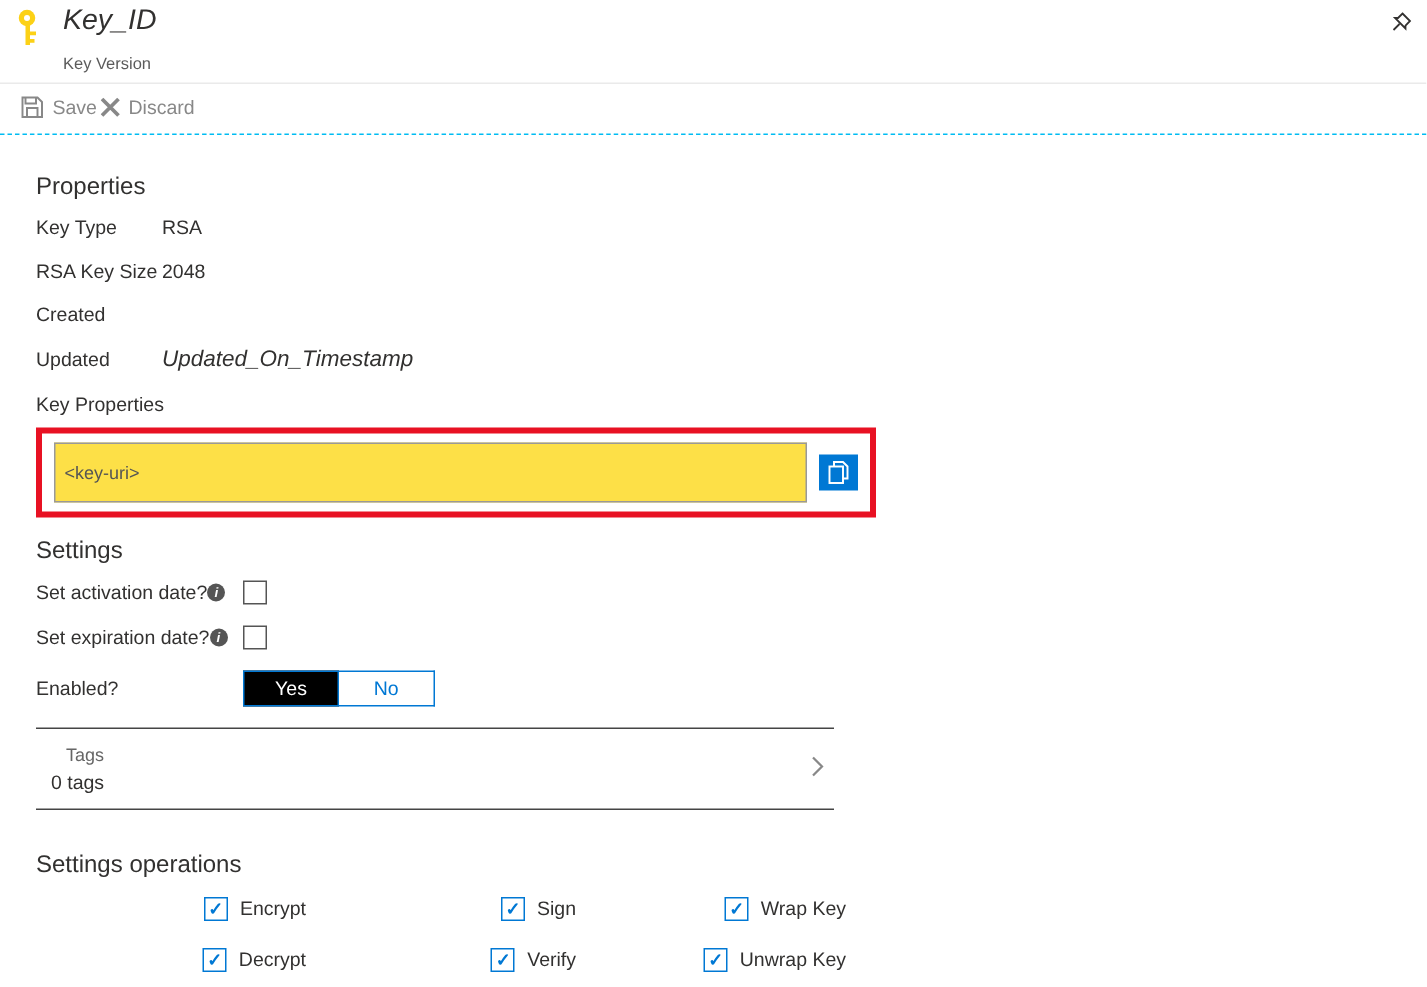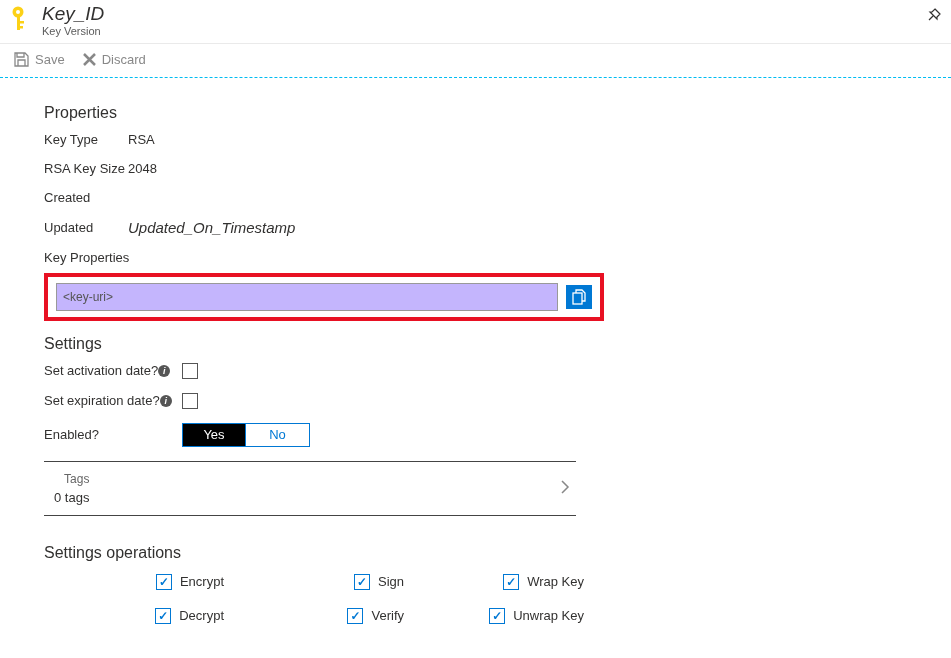--- a/index.html
+++ b/index.html
@@ -23,40 +23,40 @@
     .header-title-block { flex-grow: 1; }
     .header-title {
       font-size: 19px;
       font-style: italic;
       color: #323130;
       line-height: 1.1;
     }
     .header-subtitle {
       font-size: 11px;
       color: #5b5b5b;
-      margin-top: 0;
+      margin-top: 12px;
     }
     .header-actions { display: flex; align-items: center; gap: 14px; padding-top:4px;}
     .pin-btn, .close-btn { cursor: pointer; color: #323130; }
     .toolbar {
       display: flex;
-      gap: 18px;
+      gap: 2px;
       padding: 8px 14px 10px 14px;
       border-bottom: 1px dashed #00bcf2;
       color: #888;
     }
     .toolbar-btn {
       display: flex;
       align-items: center;
       gap: 6px;
       color: #888;
       cursor: pointer;
     }
     .content {
-      padding: 26px 44px 0 44px;
+      padding: 26px 44px 0 24px;
     }
     .section-title {
       font-size: 16px;
       font-weight: 400;
       color: #323130;
       margin-bottom: 10px;
     }
     .prop-row {
       display: flex;
       margin-bottom: 14px;
@@ -70,23 +70,23 @@
       border: 4px solid #e81123;
       padding: 6px 8px;
       display: flex;
       align-items: center;
       gap: 8px;
       margin-bottom: 14px;
       width: 560px;
     }
     .key-uri-input {
       flex: 1;
-      height: 28px;
+      height: 40px;
       border: 1px solid #999;
-      background: #c4b5fd;
+      background: #fde047;
       padding: 0 6px;
       font-size: 12px;
       color: #555;
     }
     .copy-btn {
       width: 26px; height: 24px;
       background: #0078d4;
       display: flex; align-items: center; justify-content: center;
       cursor: pointer;
     }

